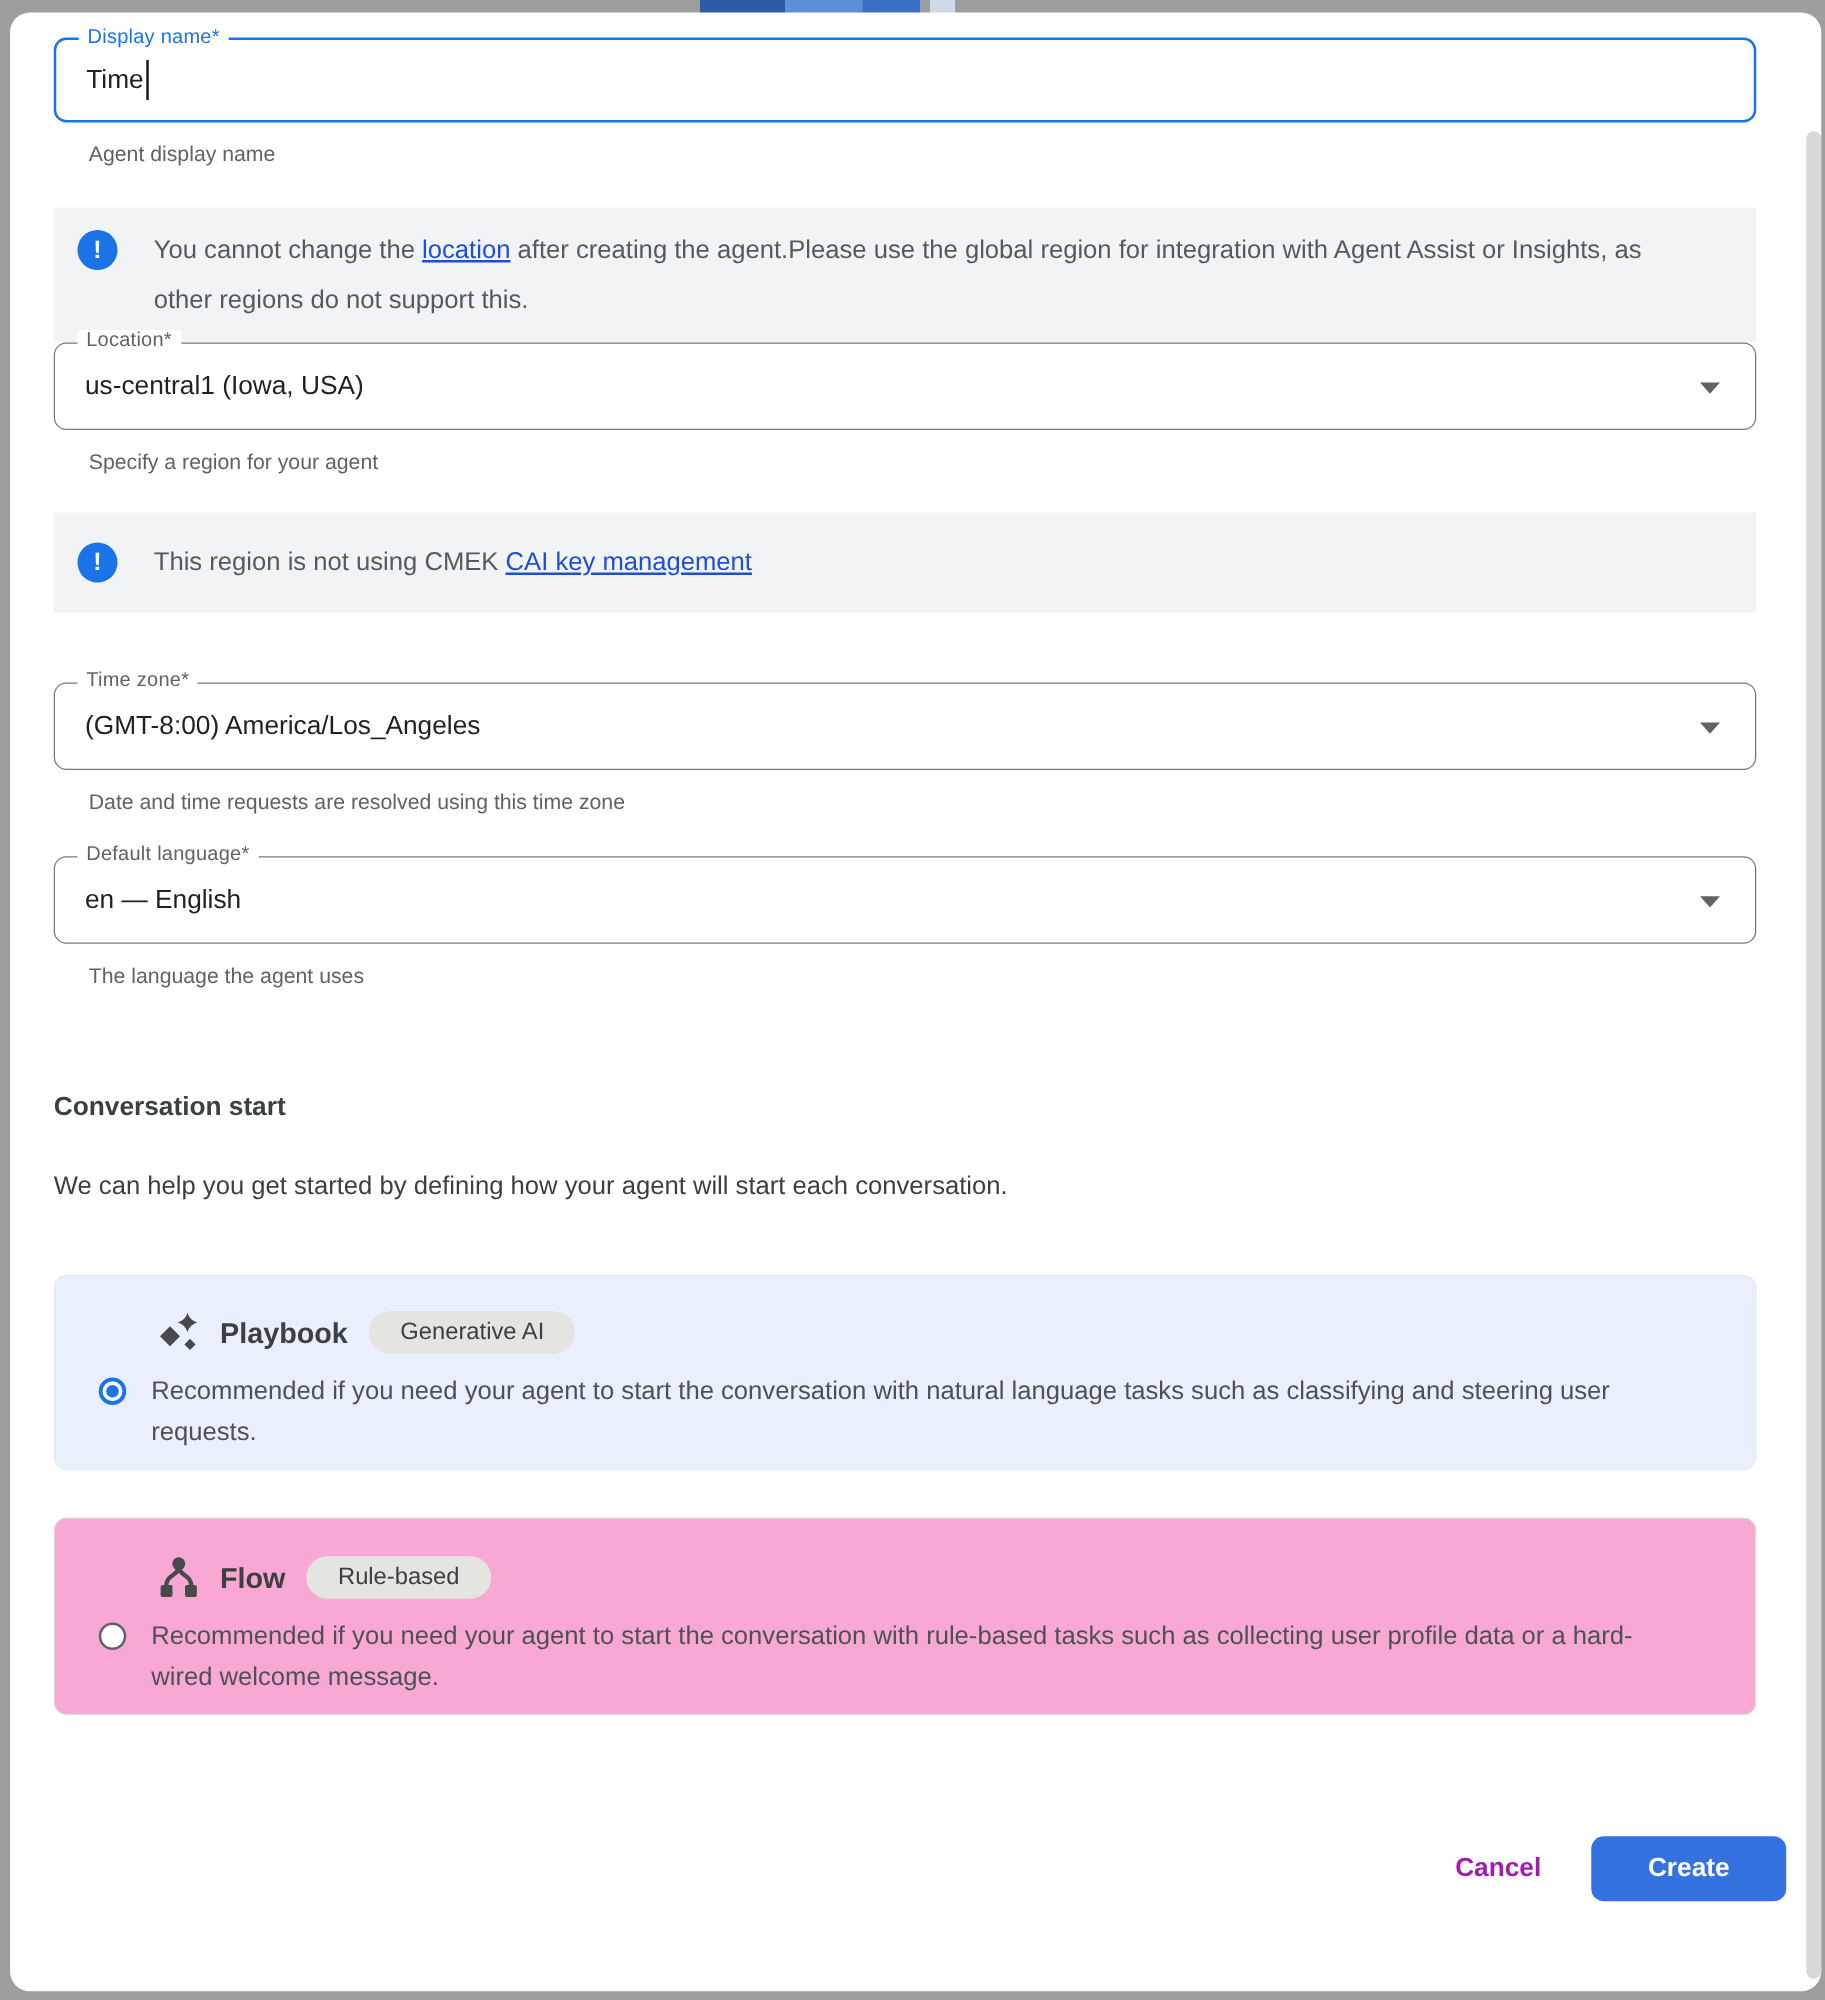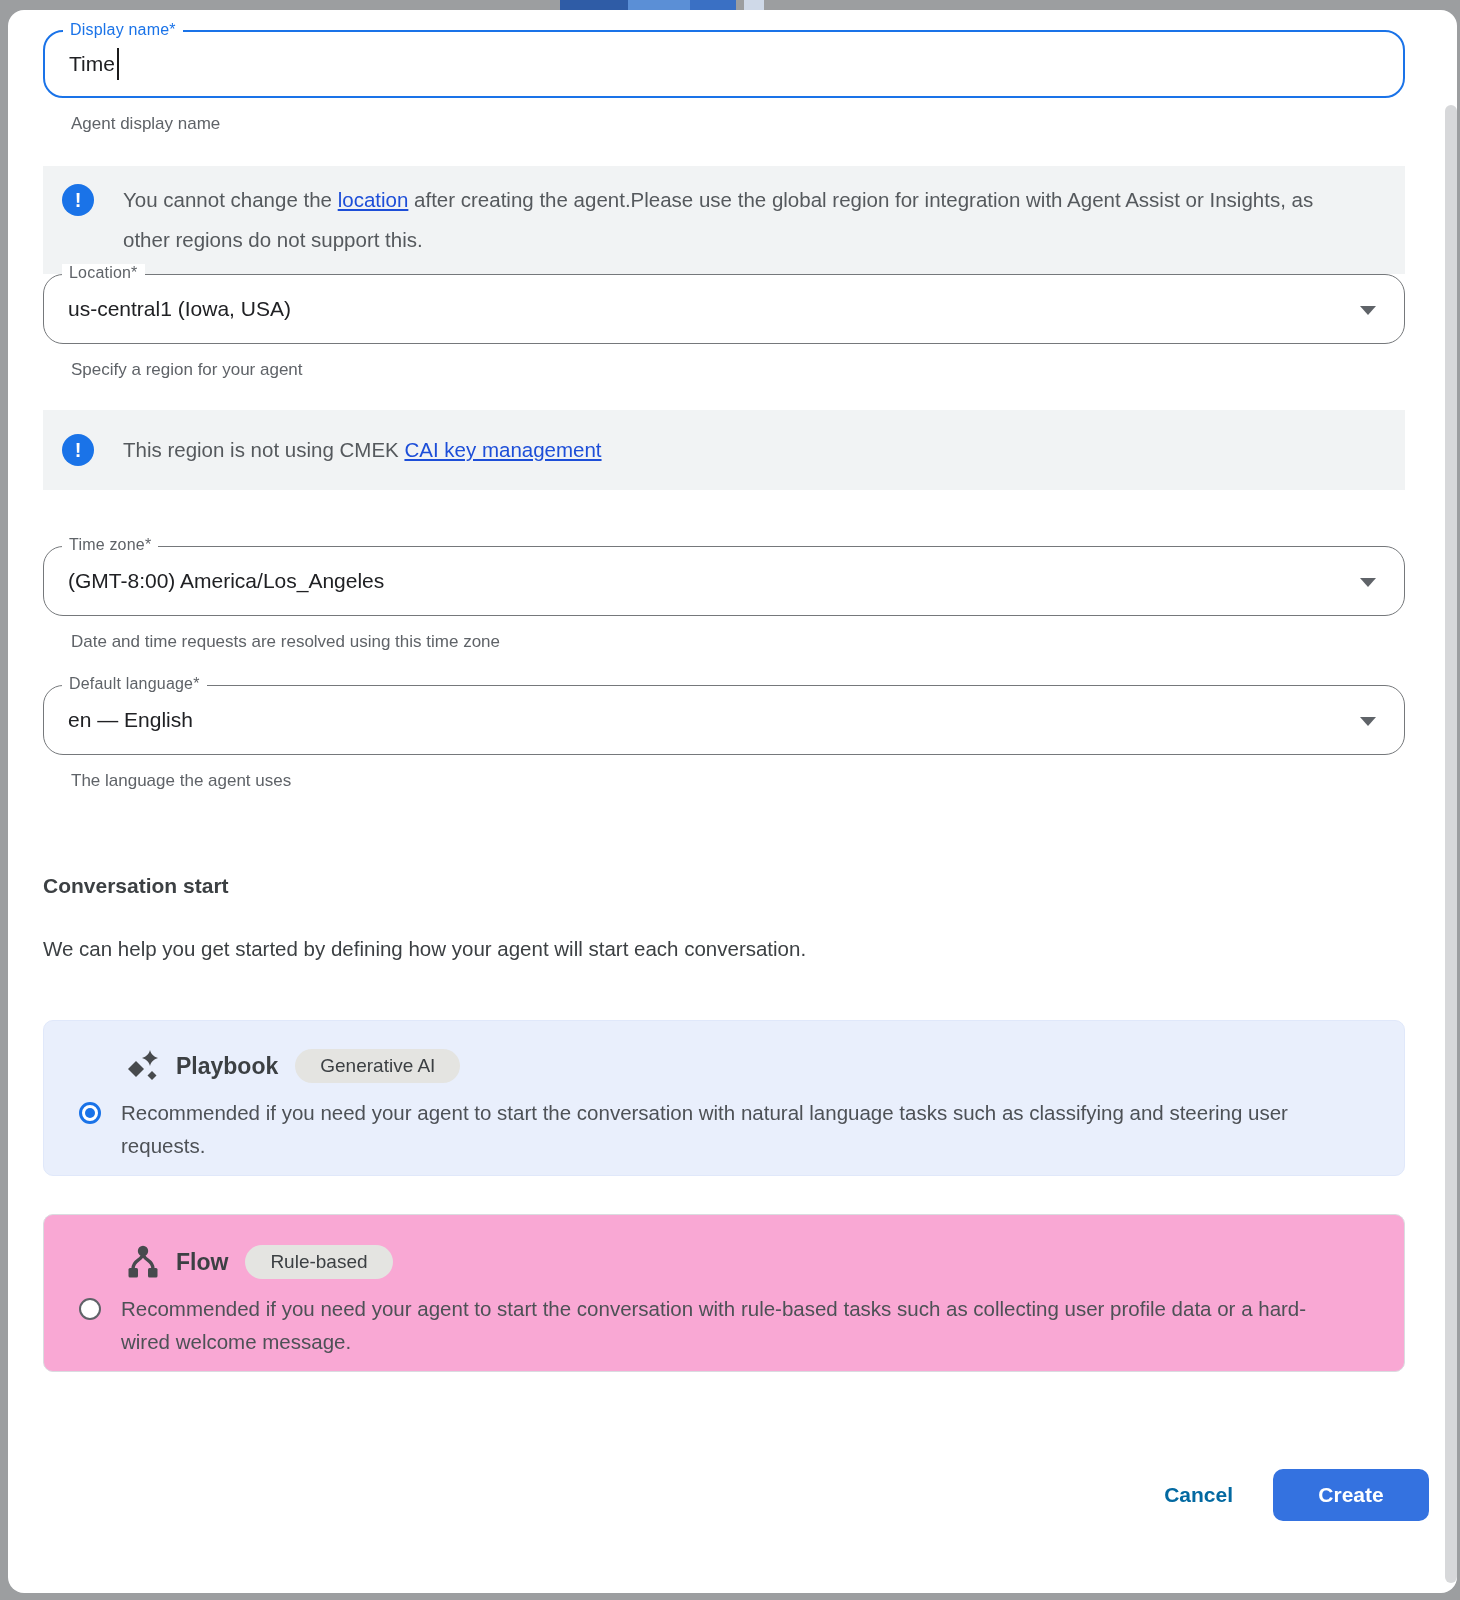--- a/index.html
+++ b/index.html
@@ -21,21 +21,21 @@
     position: absolute; left: 8px; top: 10px;
     width: 1449px; height: 1583px;
     background: #ffffff; border-radius: 16px;
     z-index: 2; overflow: hidden;
   }
   .content { padding: 0 52px 0 35px; }
 
   
   .field {
     position: relative; height: 70px;
-    border: 1.5px solid #75787b; border-radius: 20px;
+    border: 1.5px solid #75787b; border-radius: 10px;
     display: flex; align-items: center;
     padding: 0 24px; font-size: 21px; color: #202124;
     background: #fff;
   }
   .field.focused { border: 2.5px solid #1a73e8; height: 68px; }
   .float-label {
     position: absolute; top: -11px; left: 18px;
     background: #fff; padding: 0 7px;
     font-size: 16px; color: #5f6368; letter-spacing: .2px;
   }
@@ -106,21 +106,21 @@
     background: #1a73e8; transform: translate(-50%, -50%);
   }
   .option-desc { margin-left: 20px; font-size: 20.5px; line-height: 33px; color: #4d5156; max-width: 1220px; }
 
   
   .footer {
     margin-top: 97px; display: flex; justify-content: flex-end; align-items: center;
     gap: 28px; padding-right: 28px;
   }
   .text-btn {
-    background: none; border: none; color: #0369a1; font-size: 21px; font-weight: bold;
+    background: none; border: none; color: #a21caf; font-size: 21px; font-weight: bold;
     font-family: "Liberation Sans", sans-serif; cursor: pointer; padding: 8px 12px;
   }
   .primary-btn {
     width: 156px; height: 52px; border: none; border-radius: 10px;
     background: #3472e0; color: #fff; font-size: 21px; font-weight: bold;
     font-family: "Liberation Sans", sans-serif; cursor: pointer;
   }
 
   
   .scroll-thumb {

